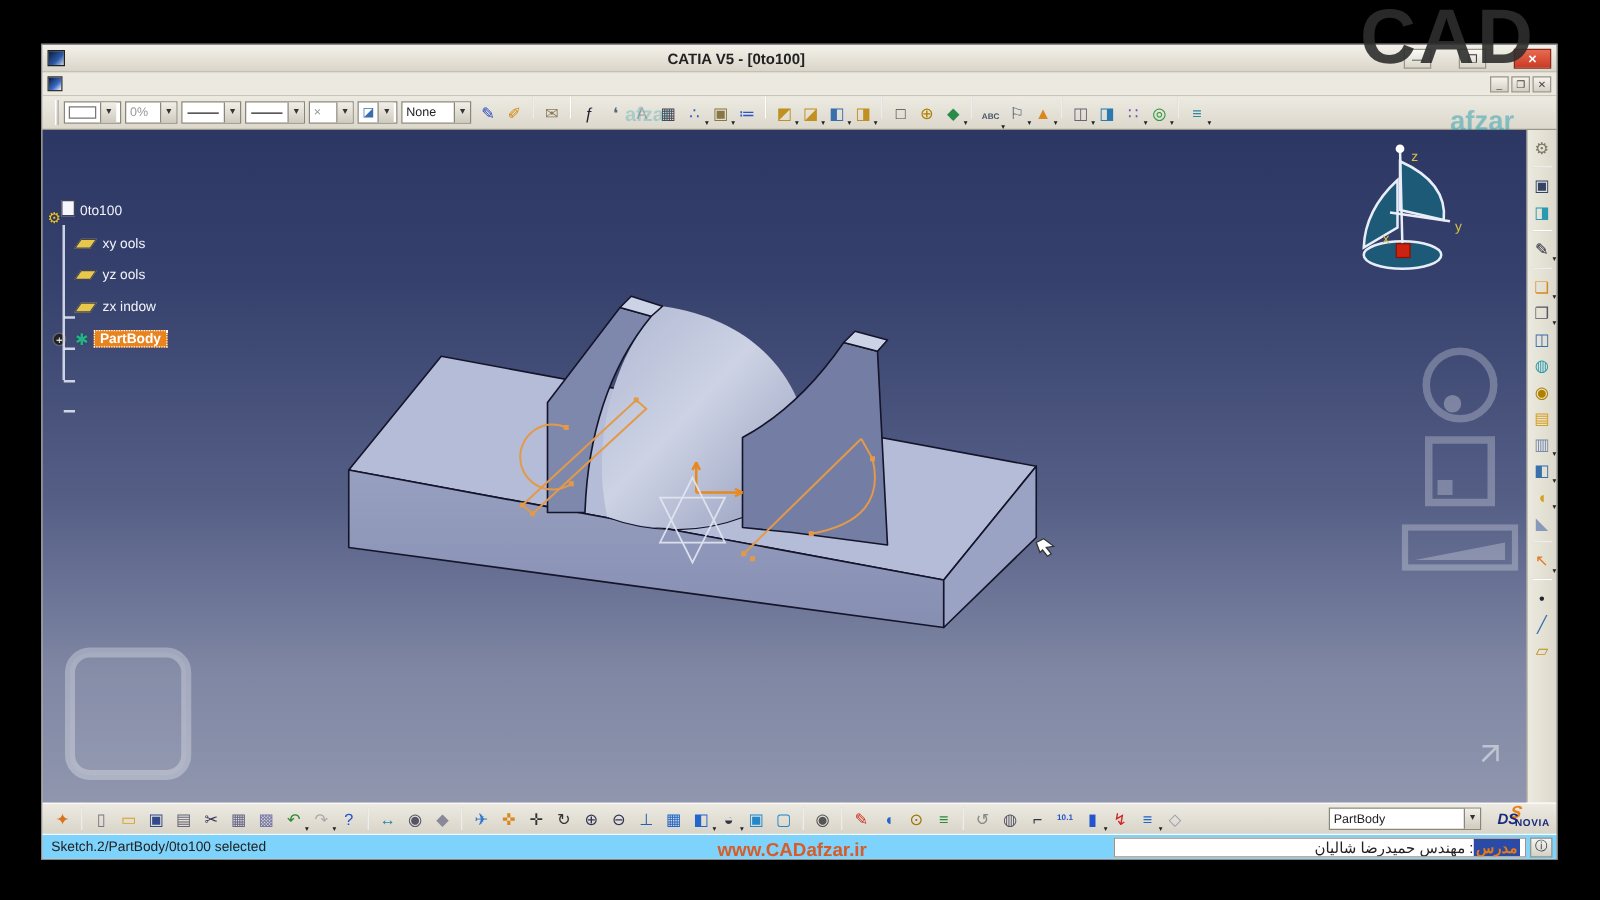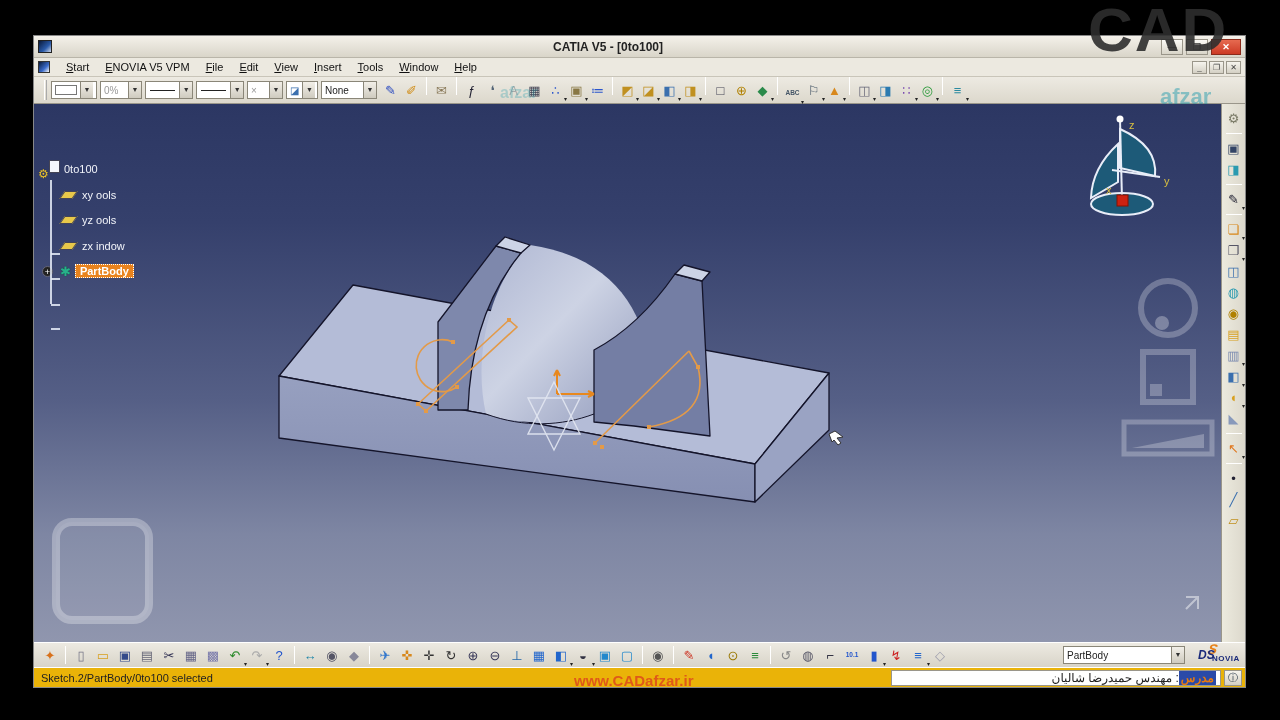--- a/index.html
+++ b/index.html
@@ -9,21 +9,21 @@
   
   .wm-big{position:absolute;left:1088px;top:-6px;font-size:62px;font-weight:bold;letter-spacing:2px;color:rgba(45,45,45,.9);z-index:6;pointer-events:none;}
   .wm-brand{position:absolute;left:1160px;top:84px;font-size:22px;font-weight:bold;color:rgba(20,150,170,.45);z-index:6;pointer-events:none;}
   .wm-brand2{position:absolute;left:500px;top:84px;font-size:16px;font-weight:bold;color:rgba(20,150,170,.28);z-index:6;pointer-events:none;}
   .wm-site{position:absolute;left:574px;top:672px;font-size:15px;font-weight:bold;color:rgba(222,84,26,.95);z-index:7;pointer-events:none;}
 
   
   .app{position:absolute;left:33px;top:35px;width:1213px;height:653px;background:#e7e4db;border:1px solid #888;display:flex;flex-direction:column;z-index:3;}
 
   
-  .titlebar{height:22px;background:linear-gradient(180deg,#f4f1ea,#d9d5c9);display:flex;align-items:center;padding:0 4px;border-bottom:1px solid #b9b5a9;}
+  .titlebar{height:22px;background:linear-gradient(180deg,#f4f1ea,#d9d5c9);display:flex;align-items:center;padding:0 4px;border-bottom:1px solid #b9b5a9;gap:19px;}
   .appicon{width:14px;height:13px;background:linear-gradient(135deg,#0a1a3a,#2a5aa8 60%,#cfd8ea);border:1px solid #222;margin-right:6px;}
   .title-text{flex:1;text-align:center;font-size:12px;font-weight:bold;color:#222;}
   .winbtn{width:22px;height:16px;margin-left:3px;border:1px solid #9a968a;background:linear-gradient(180deg,#fbfaf6,#d8d4c8);font-size:9px;line-height:14px;text-align:center;color:#333;}
   .winbtn.close{width:30px;background:linear-gradient(180deg,#e66a50,#cc3a24);color:#fff;font-weight:bold;border-color:#8a2a1a;}
 
   
   .menubar{height:19px;background:#ece9e0;display:flex;align-items:center;padding:0 4px;border-bottom:1px solid #c9c5b9;font-size:11px;color:#111;}
   .docicon{width:12px;height:12px;background:linear-gradient(135deg,#0a1a3a,#3a6ac8 60%,#fff);border:1px solid #333;margin-right:8px;}
   .mi{padding:1px 8px;cursor:default;}
   .mi u{text-decoration:underline;}
@@ -73,21 +73,21 @@
   
   .btoolbar{height:25px;background:linear-gradient(180deg,#edeae2,#d8d4c8);border-top:1px solid #fff;display:flex;align-items:center;padding:0 5px;}
   .btoolbar .ti{width:20px;height:20px;}
   .bodycombo{height:18px;width:122px;margin-left:auto;}
   .catia-logo{width:46px;height:22px;position:relative;margin-left:6px;}
   .catia-logo .swirl{position:absolute;left:14px;top:-3px;color:#e8821a;font-weight:bold;font-style:italic;font-size:14px;transform:skewX(-12deg);}
   .catia-logo .ds{position:absolute;left:4px;top:4px;color:#1a2a7a;font-weight:bold;font-style:italic;font-size:12px;}
   .catia-logo .catia{position:absolute;left:18px;top:10px;color:#1a2a7a;font-weight:bold;font-size:8px;letter-spacing:.5px;}
 
   
-  .statusbar{height:20px;background:#eab308;border-top:1px solid #fff;display:flex;align-items:center;font-size:11px;color:#222;padding:0 3px;}
+  .statusbar{height:20px;background:#7dd3fc;border-top:1px solid #fff;display:flex;align-items:center;font-size:11px;color:#222;padding:0 3px;}
   .status-msg{flex:1;padding:1px 4px;}
   .instructor{width:330px;height:16px;background:#fff;border:1px solid #9a968a;display:flex;align-items:center;justify-content:flex-start;direction:rtl;padding:0 4px;font-size:12px;overflow:hidden;white-space:nowrap;}
   .instructor .hl{color:#e87a10;background:#2a4aa8;padding:0 2px;font-weight:bold;}
   .infobtn{width:18px;height:16px;margin-left:3px;border:1px solid #9a968a;background:linear-gradient(180deg,#f6f4ee,#d4d0c4);font-size:10px;text-align:center;line-height:14px;color:#234;}
 
   svg text{font-family:"Liberation Sans",sans-serif;}
 </style>
 </head>
 <body>
 
@@ -103,21 +103,20 @@
     <div class="titlebar">
       <div class="appicon"></div>
       <div class="title-text">CATIA V5 - [0to100]</div>
       <div class="winbtn">—</div>
       <div class="winbtn">❐</div>
       <div class="winbtn close">✕</div>
     </div>
 
     <div class="menubar">
       <div class="docicon"></div>
-      <span><span class="mi"><u>S</u>tart</span><span class="mi"><u>E</u>NOVIA V5 VPM</span><span class="mi"><u>F</u>ile</span><span class="mi"><u>E</u>dit</span><span class="mi"><u>V</u>iew</span><span class="mi"><u>I</u>nsert</span><span class="mi"><u>T</u>ools</span><span class="mi"><u>W</u>indow</span><span class="mi"><u>H</u>elp</span></span>
       <div class="mdi">
         <div class="mdibtn">_</div>
         <div class="mdibtn">❐</div>
         <div class="mdibtn">✕</div>
       </div>
     </div>
 
     <div class="toolbar">
       <div class="grip"></div>
       <div class="combo" style="width:46px">

